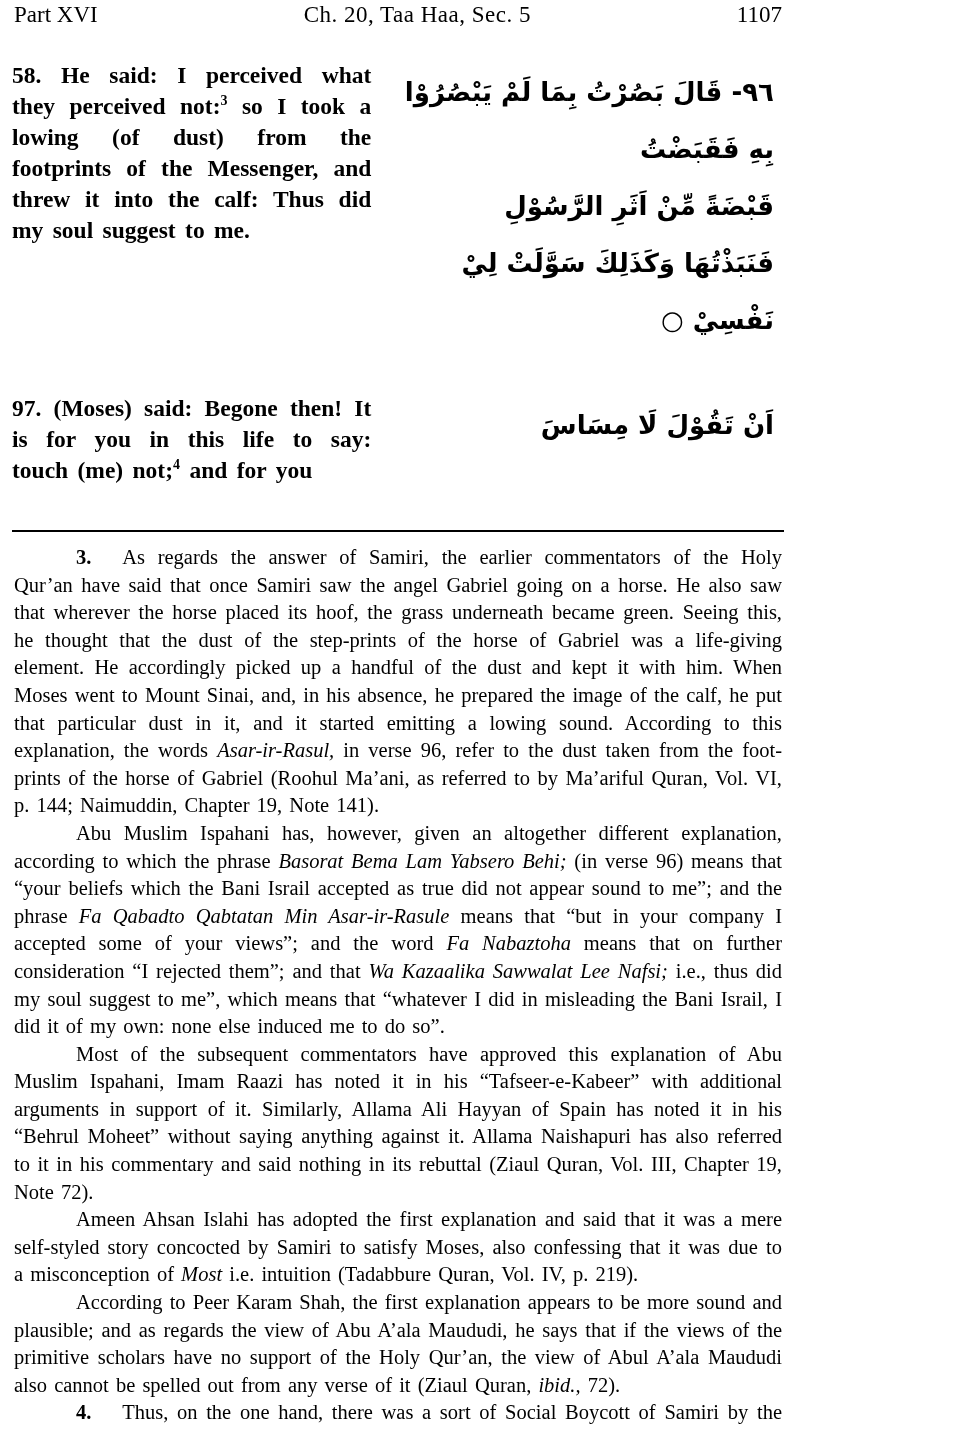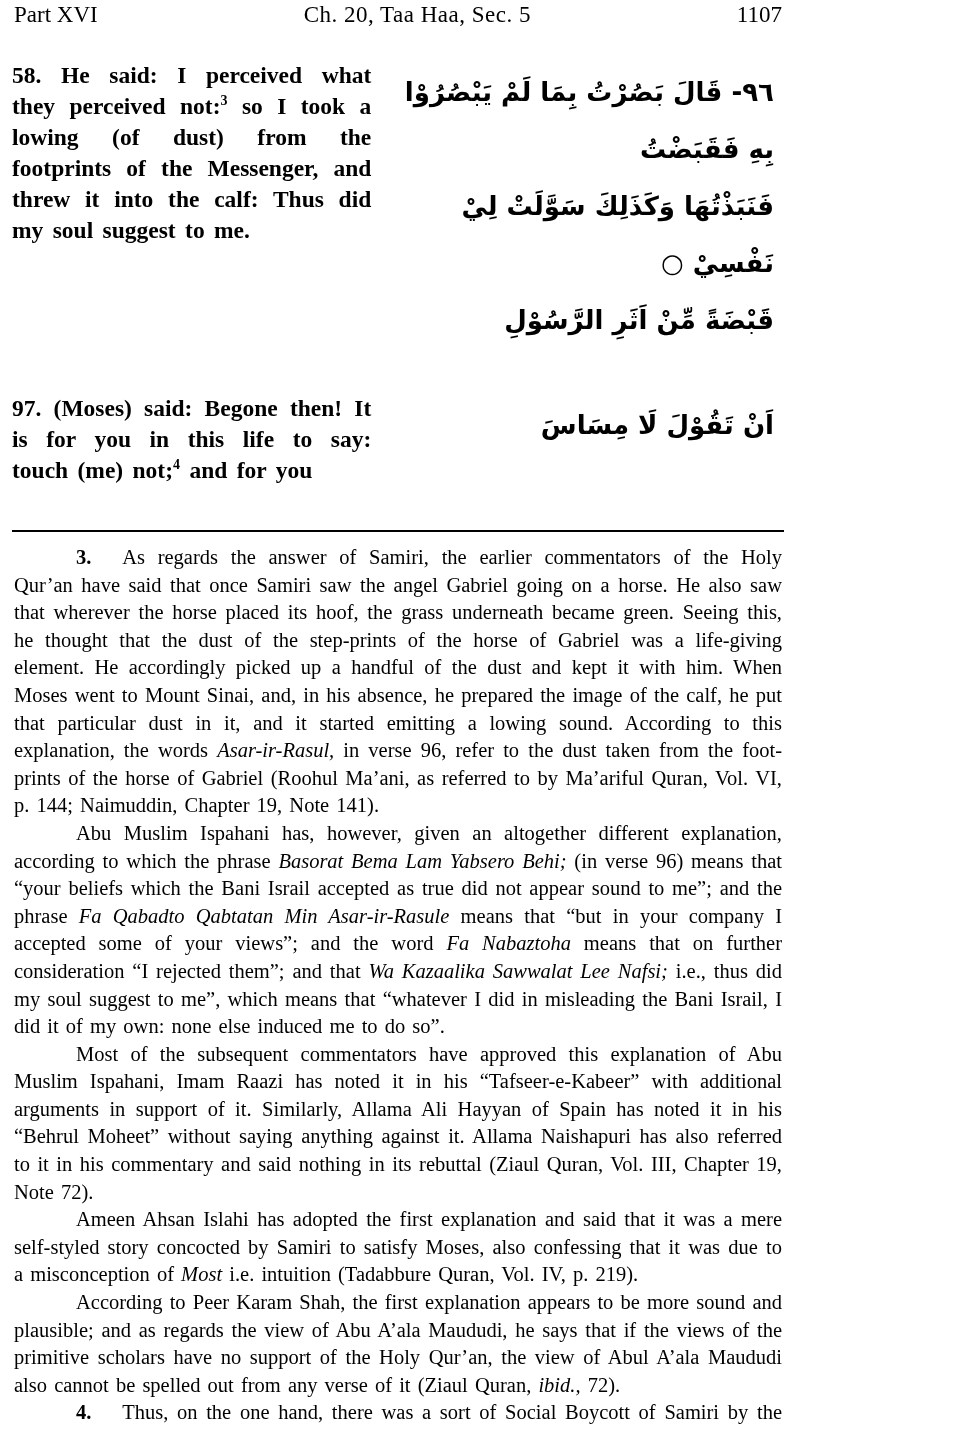--- a/index.html
+++ b/index.html
@@ -49,22 +49,22 @@
     <span class="part">Part XVI</span>
     <span class="chapter">Ch. 20, Taa Haa, Sec. 5</span>
     <span class="pagenum">1107</span>
   </div>
 
   <div class="verse-section">
       <div class="verse-row">
         <div class="verse-english"><span>58.  He said: I perceived what they perceived not:</span><sup>3</sup><span> so I took a lowing (of dust) from the footprints of the Messenger, and threw it into the calf: Thus did my soul suggest to me.</span></div>
         <div class="verse-arabic" dir="rtl">
           <div class="arabic-line">٩٦- قَالَ بَصُرْتُ بِمَا لَمْ يَبْصُرُوْا بِهِ فَقَبَضْتُ</div>
+          <div class="arabic-line">قَبْضَةً مِّنْ اَثَرِ الرَّسُوْلِ</div>
           <div class="arabic-line">فَنَبَذْتُهَا وَكَذَلِكَ سَوَّلَتْ لِيْ نَفْسِيْ ○</div>
-          <div class="arabic-line">قَبْضَةً مِّنْ اَثَرِ الرَّسُوْلِ</div>
         </div>
       </div>
       <div class="verse-row">
         <div class="verse-english"><span>97. (Moses) said: Begone then! It is for you in this life to say: touch (me) not;</span><sup>4</sup><span> and for you</span></div>
         <div class="verse-arabic" dir="rtl">
           <div class="arabic-line">اَنْ تَقُوْلَ لَا مِسَاسَ</div>
         </div>
       </div>
     </div>
 

